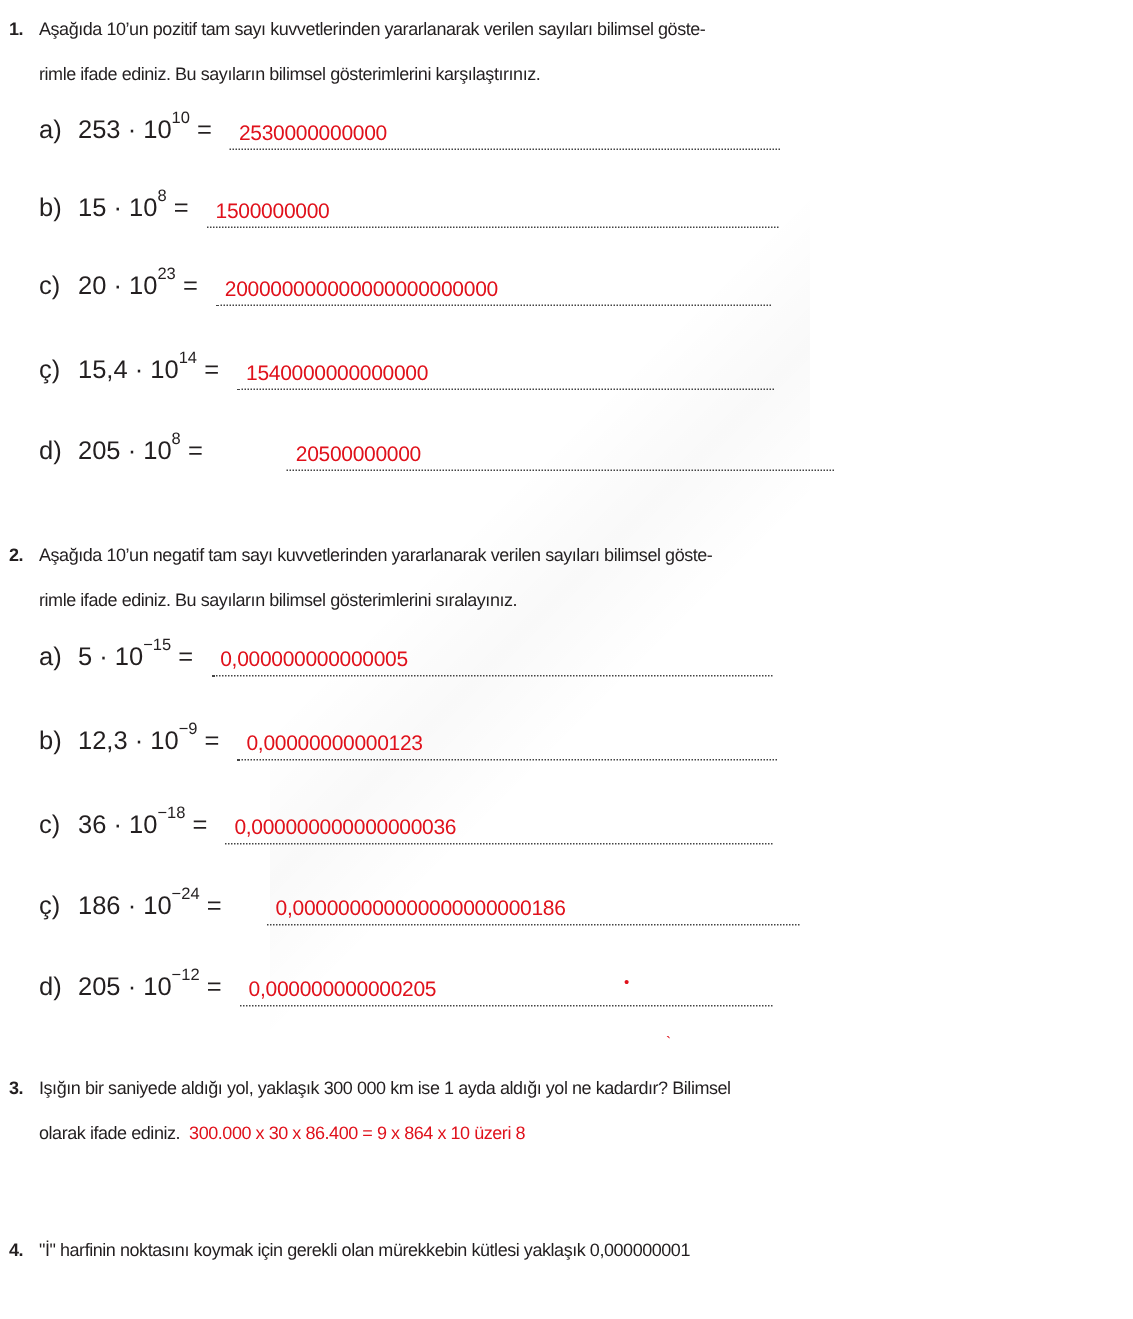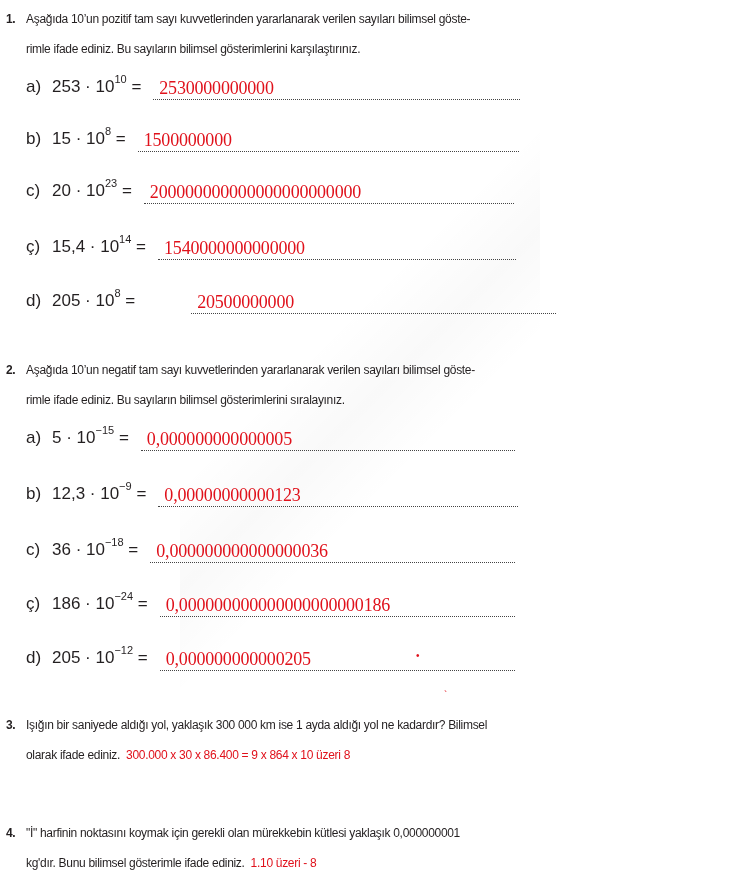--- a/index.html
+++ b/index.html
@@ -11,21 +11,21 @@
     .q { position: absolute; left: 6px; width: 745px; font-size: 12px; line-height: 30px; letter-spacing: -0.3px; }
     .q .num { font-weight: bold; display: inline-block; width: 20px; }
     .q .cont { padding-left: 20px; }
     .q .first { display: block; }
     .ans-inline { color: #e0111b; margin-left: 6px; margin-top: 48px; }
     .item { position: absolute; left: 26px; font-size: 17px; height: 26px; line-height: 26px; white-space: nowrap; display: flex; align-items: flex-end; }
     .item .lbl { display: inline-block; width: 26px; }
     .item .expr { margin-right: 12px; }
     .item sup { font-size: 11px; position: relative; top: -2px; vertical-align: top; line-height: 14px; }
     .line { position: relative; display: inline-block; border-bottom: 1.5px dotted #444; height: 20px; }
-    .line .val { position: absolute; left: 6px; bottom: 1px; color: #e0111b; font-size: 18px; line-height: 20px; letter-spacing: -0.2px; font-family: Liberation Serif, serif; }
+    .line .val { position: absolute; left: 6px; bottom: 1px; color: #e0111b; font-size: 14px; line-height: 20px; letter-spacing: -0.2px; }
     .watermark { position: absolute; left: 180px; top: 60px; width: 360px; height: 700px; background: linear-gradient(135deg, rgba(0,0,0,0) 40%, rgba(0,0,0,0.025) 50%, rgba(0,0,0,0) 60%); pointer-events: none; }
     .mark { position: absolute; color: #e0111b; font-size: 10px; }
   </style>
 </head>
 <body>
 
 <div class="watermark"></div>
 
 <div class="q" style="top:4px;">
   <div class="first"><span class="num">1.</span><span>Aşağıda 10’un pozitif tam sayı kuvvetlerinden yararlanarak verilen sayıları bilimsel göste-</span></div>
@@ -97,21 +97,21 @@
   <span class="lbl">c)</span>
   <span class="expr"><span>36 · 10</span><sup>−18</sup> <span>=</span></span>
   <span class="line" style="width:365px;">
       <span class="val">0,000000000000000036</span>
     </span>
 </div>
 
 <div class="item" style="top:591px;">
   <span class="lbl">ç)</span>
   <span class="expr"><span>186 · 10</span><sup>−24</sup> <span>=</span></span>
-  <span class="line" style="width:355px;">
+  <span class="line" style="width:355px;margin-left:18px;">
       <span class="val">0,000000000000000000000186</span>
     </span>
 </div>
 
 <div class="item" style="top:645px;">
   <span class="lbl">d)</span>
   <span class="expr"><span>205 · 10</span><sup>−12</sup> <span>=</span></span>
   <span class="line" style="width:355px;">
       <span class="val">0,000000000000205</span>
     </span>
@@ -120,14 +120,13 @@
 <span class="mark" style="left:416px; top:650px;">•</span>
 <span class="mark" style="left:444px; top:690px;">`</span>
 
 <div class="q" style="top:710px;">
   <div class="first"><span class="num">3.</span><span>Işığın bir saniyede aldığı yol, yaklaşık 300 000 km ise 1 ayda aldığı yol ne kadardır? Bilimsel</span></div>
   <div class="cont"><span>olarak ifade ediniz.</span><span class="ans-inline">300.000 x 30 x 86.400 = 9 x 864 x 10 üzeri 8</span></div>
 </div>
 
 <div class="q" style="top:818px;">
   <div class="first"><span class="num">4.</span><span>"İ" harfinin noktasını koymak için gerekli olan mürekkebin kütlesi yaklaşık 0,000000001</span></div>
-  <div class="cont"><span>kg'dır. Bunu bilimsel gösterimle ifade ediniz.</span><span class="ans-inline">1.10 üzeri - 8</span></div>
 </div>
 
 </body></html>

